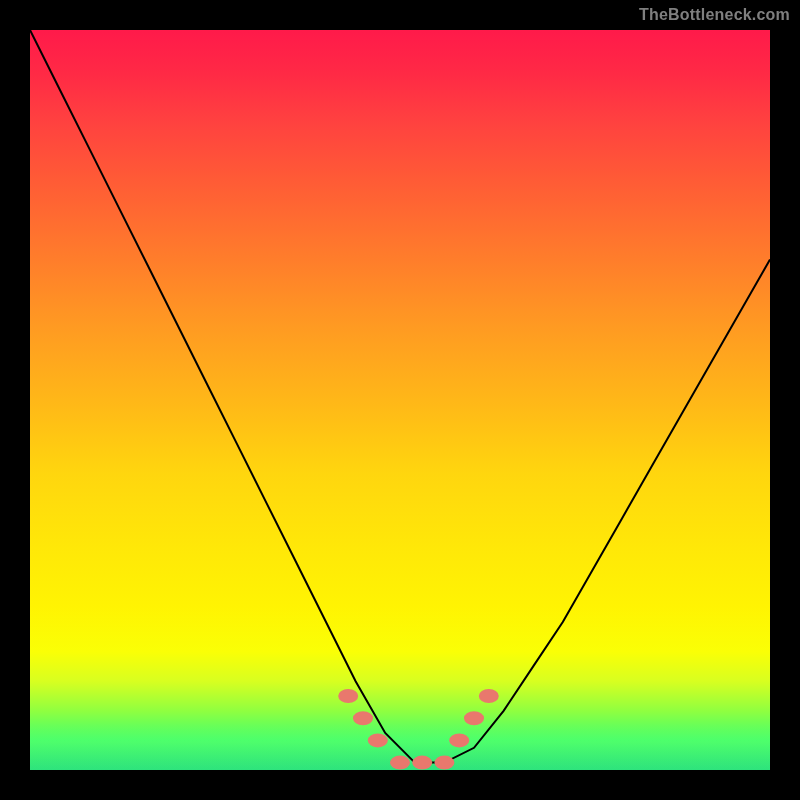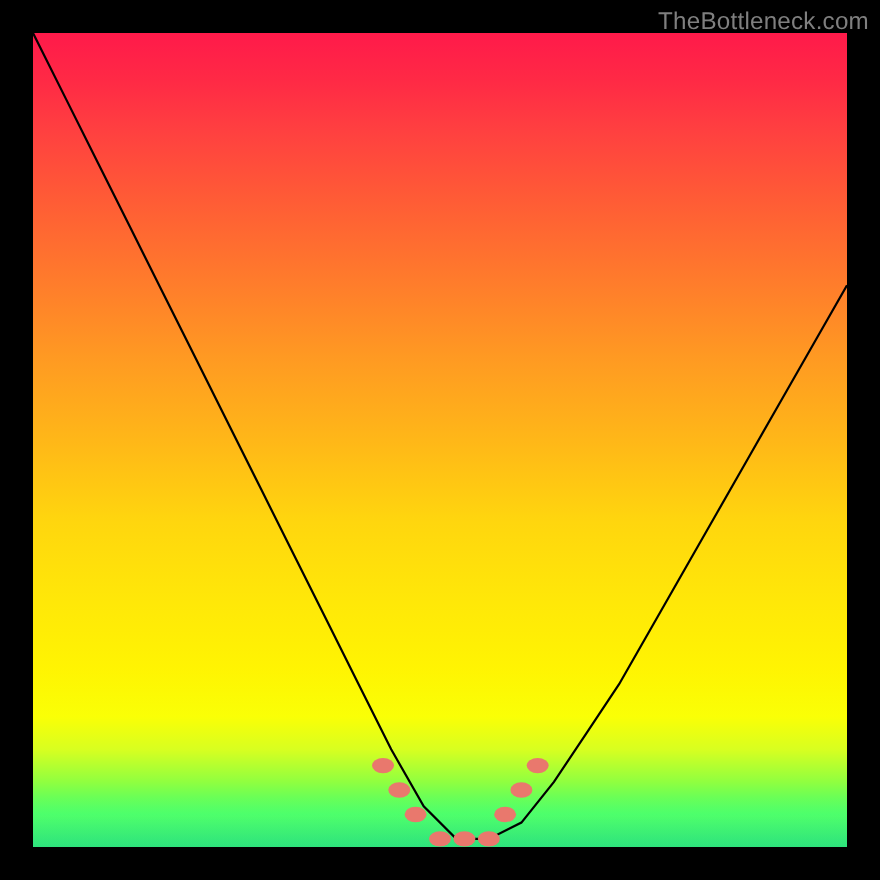--- a/index.html
+++ b/index.html
@@ -61,22 +61,22 @@
   .band {
     position: absolute;
     left: 0;
     width: 100%;
   }
   .watermark {
     position: absolute;
     top: 6px;
     right: 10px;
     color: #7f7f7f;
-    font-size: 22px;
-    font-weight: 400;
+    font-size: 16px;
+    font-weight: 700;
     letter-spacing: 0.2px;
   }
 </style>
 </head>
 <body>
 
 <div class="stage">
 
   <div class="plot-area">
 

